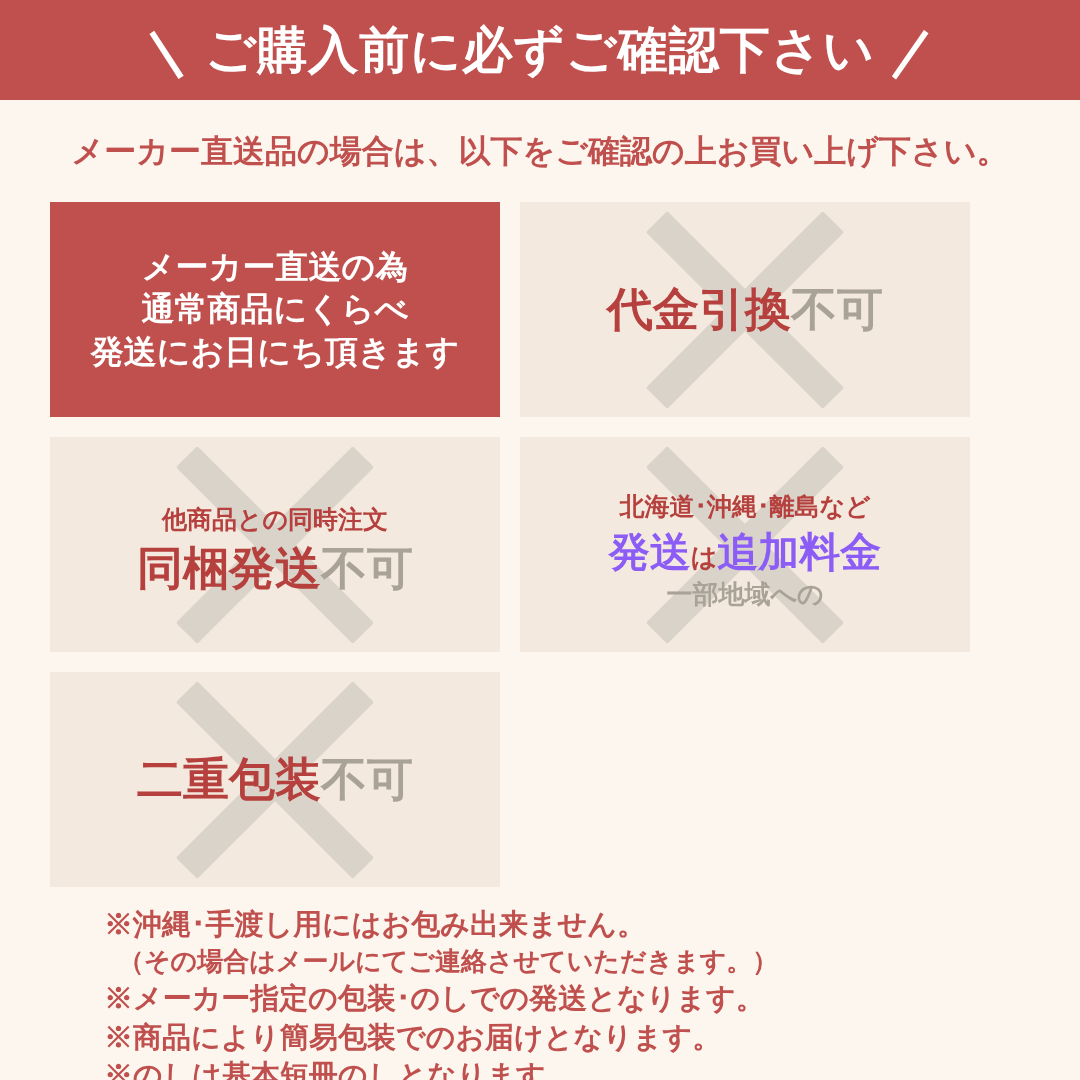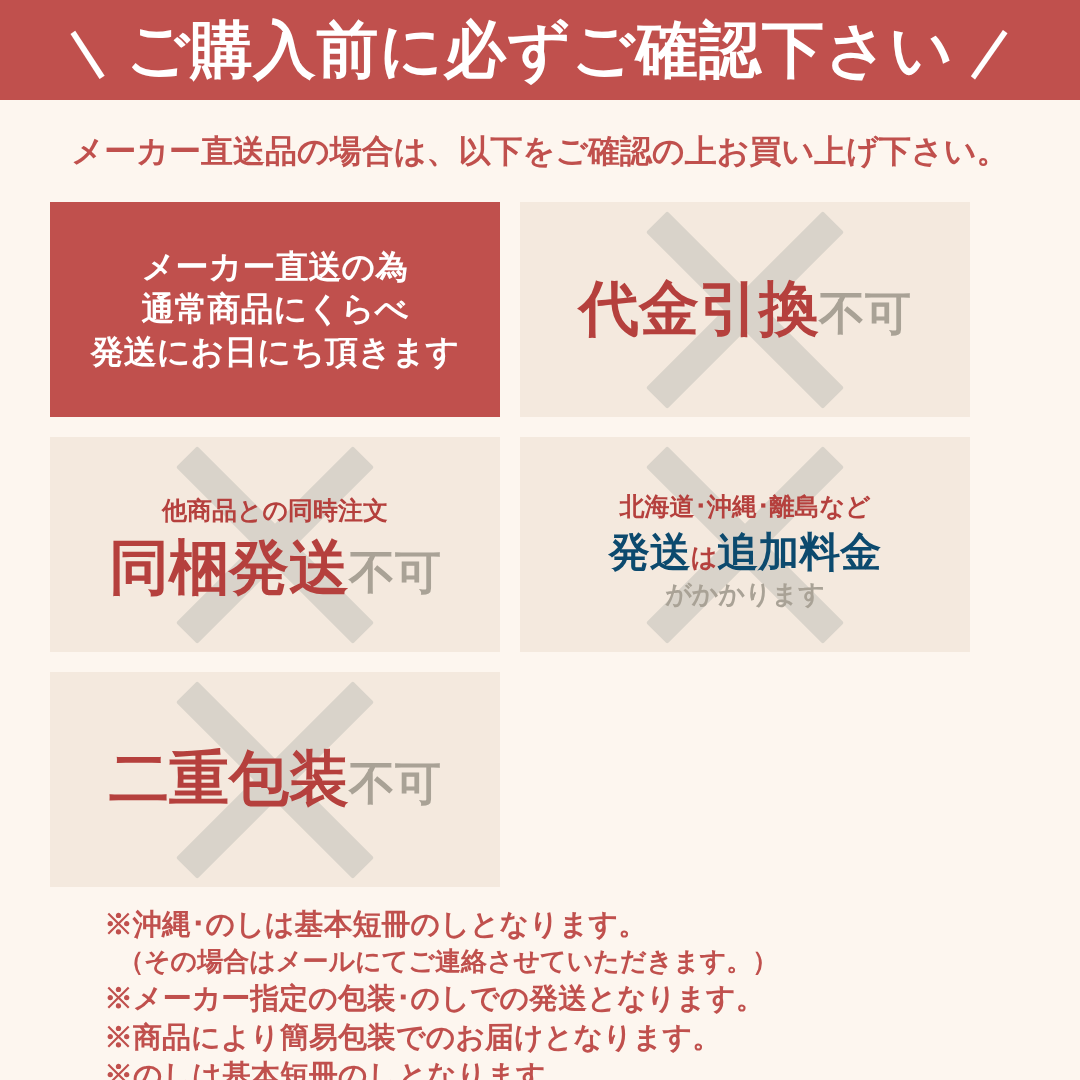--- a/index.html
+++ b/index.html
@@ -22,21 +22,21 @@
     position: relative;
     width: 1080px;
     height: 100px;
     background: #c0504d;
     display: flex;
     align-items: center;
     justify-content: center;
   }
   .header-title {
     color: #ffffff;
-    font-size: 62px;
+    font-size: 50px;
     font-weight: bold;
     letter-spacing: 1px;
     white-space: nowrap;
     line-height: 1;
   }
   .slash {
     color: #ffffff;
     font-size: 54px;
     font-weight: bold;
     display: inline-block;
@@ -111,40 +111,40 @@
   .white-lines {
     color: #ffffff;
     font-size: 33px;
     font-weight: bold;
   }
   .white-lines div { white-space: nowrap; }
 
   
   .red-big {
     color: #b5403d;
-    font-size: 60px;
+    font-size: 46px;
     font-weight: bold;
     white-space: nowrap;
   }
   .grey-big {
     color: #a9a296;
     font-size: 46px;
     font-weight: bold;
     text-align: right;
   }
   .small-note {
     color: #b5403d;
     font-size: 25px;
     font-weight: bold;
     white-space: nowrap;
     margin-bottom: 4px;
     margin-top: 12px;
   }
   .mid-red {
-    color: #0c4a6e;
+    color: #8b5cf6;
     font-size: 41px;
     font-weight: bold;
     white-space: nowrap;
   }
   .kana-sm {
     color: #b5403d;
     font-size: 26px;
     font-weight: bold;
   }
   .grey-sm {
@@ -221,40 +221,40 @@
     <div class="cell">
       <div class="xmark">
         <span class="a"></span>
           <span class="b"></span>
       </div>
       <div class="cell-text">
         <div class="small-note">北海道･沖縄･離島など</div>
         <div>
           <span class="mid-red">発送</span><span class="kana-sm">は</span><span class="mid-red">追加料金</span>
         </div>
-        <div class="grey-sm">がかかります</div>
+        <div class="grey-sm">一部地域への</div>
       </div>
     </div>
 
     <div class="cell">
       <div class="xmark">
         <span class="a"></span>
           <span class="b"></span>
       </div>
       <div class="cell-text">
         <div>
           <span class="red-big">二重包装</span><span class="grey-big">不可</span>
         </div>
       </div>
     </div>
 
   </div>
 
   <div class="notes">
-    <p>※沖縄･のしは基本短冊のしとなります。</p>
+    <p>※沖縄･手渡し用にはお包み出来ません。</p>
     <p class="indent">（その場合はメールにてご連絡させていただきます。）</p>
     <p>※メーカー指定の包装･のしでの発送となります。</p>
     <p>※商品により簡易包装でのお届けとなります。</p>
     <p>※のしは基本短冊のしとなります。</p>
 
   </div>
 
 </div>
 
 </body></html>

